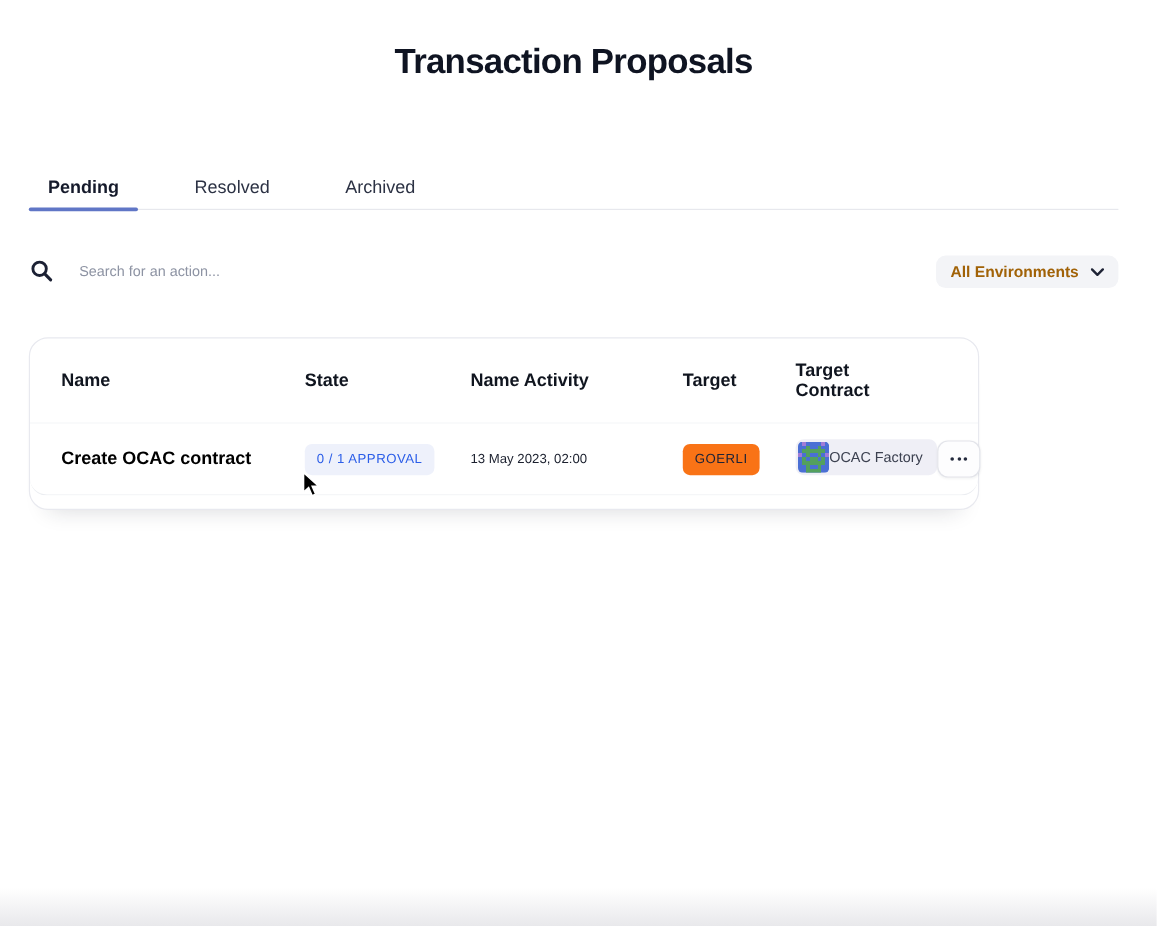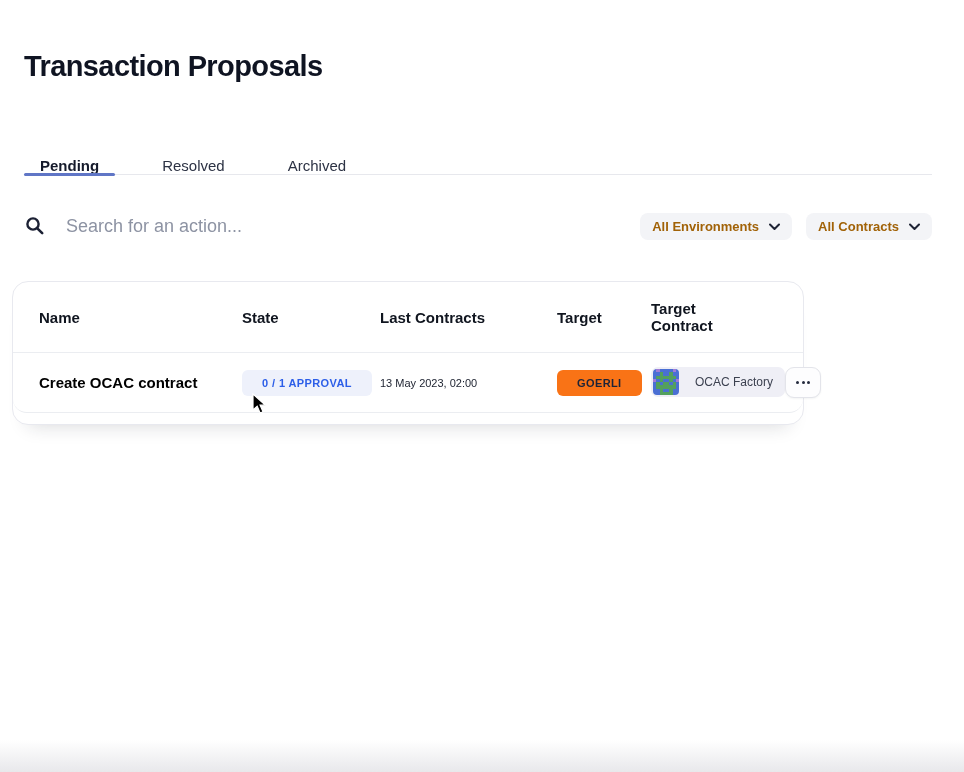--- a/index.html
+++ b/index.html
@@ -5,93 +5,93 @@
   * { margin:0; padding:0; box-sizing:border-box; }
   html,body { width:964px; height:772px; }
   body {
     font-family:"Liberation Sans","DejaVu Sans",sans-serif;
     background:#ffffff; color:#141927; overflow:hidden; position:relative;
   }
   .stage { position:relative; width:964px; height:772px; }
 
   
   .page-header {
-    position:absolute; top:50px; left:24px; width:908px;
-    display:flex; justify-content:space-between; align-items:center;
+    position:absolute; top:36px; left:24px; width:908px;
+    display:flex; justify-content:space-between; align-items:center;flex-direction:column;
   }
   .page-title { font-size:29px; font-weight:800; letter-spacing:-0.6px; color:#0f1422; }
   .submit-btn {
     background:#2d6ae4; color:#ffffff; border:none; cursor:pointer;
     font-family:inherit; font-size:14.5px; font-weight:700;
     padding:10px 16px; border-radius:10px; line-height:1.1;
   }
 
   
   .tabs {
     position:absolute; top:138px; left:24px; width:908px; height:37px;
     display:flex; gap:31px; border-bottom:1px solid #e7e8ed;
   }
   .tab {
     position:relative; padding:0 16px; font-size:15px; color:#2c3244;
-    display:flex; align-items:flex-end; cursor:pointer;
+    display:flex; align-items:center; cursor:pointer;
   }
   .tab--active { font-weight:700; color:#151a2b; }
   .tab--active::after {
     content:""; position:absolute; left:0; right:0; bottom:-2px;
     height:3px; border-radius:2px; background:#6076c6;
   }
 
   
   .filter-row {
     position:absolute; top:207px; left:24px; width:908px; height:38px;
     display:flex; align-items:center;
   }
   .search-wrap { display:flex; align-items:center; gap:20px; flex:1; }
   .search-icon { display:flex; }
   .search-input {
-    border:none; outline:none; font-family:inherit; font-size:18px;
+    border:none; outline:none; font-family:inherit; font-size:12px;
     color:#3a4050; width:420px; background:transparent;
   }
   .search-input::placeholder { color:#8d93a3; }
   .pills { display:flex; gap:14px; }
   .pill {
     background:#f3f4f7; border-radius:8px; height:27px; padding:0 12px;
     display:flex; align-items:center; gap:10px; cursor:pointer;
   }
   .pill-label { font-size:13px; font-weight:700; color:#a16207; white-space:nowrap; }
   .chevron-icon { display:flex; margin-top:1px; }
 
   
   .card {
-    position:absolute; top:281px; left:12px; width:792px;
+    position:absolute; top:281px; left:24px; width:792px;
     background:#ffffff; border:1px solid #e8e9ef; border-radius:16px;
     padding-bottom:11px;
     box-shadow:0 16px 18px -16px rgba(25,31,45,0.18);
   }
   .trow {
     display:grid; grid-template-columns:229px 138px 177px 94px 1fr 66px;
     align-items:center;
   }
   .thead { height:70px; }
   .th { font-size:15px; font-weight:700; color:#10151f; }
   .tbody-row {
     height:61px; border-top:1px solid #ebedf1; border-bottom:1px solid #ebedf1;
     border-radius:0 0 14px 14px; cursor:pointer;
   }
   .cell-first { padding-left:26px; }
   .row-name { font-size:15px; font-weight:700; color:#000000; }
   .badge {
-    display:inline-block; font-size:11px; font-weight:700; letter-spacing:0.4px;
-    padding:7px 20px; border-radius:6px; white-space:nowrap;
+    display:inline-block; font-size:11px; font-weight:400; letter-spacing:0.4px;
+    padding:7px 10px; border-radius:6px; white-space:nowrap;
   }
   .badge--approval { background:#eef1fb; color:#2c5ee8; }
   .badge--network  { background:#f97316; color:#1c2338; }
   .date-text { font-size:11px; color:#1b202e; }
   .contract-chip {
-    display:inline-flex; align-items:center; gap:16px;
+    display:inline-flex; align-items:center; gap:0;
     background:#efeff6; border-radius:7px; padding:2px 12px 2px 2px; height:30px;
     cursor:pointer;
   }
   .contract-avatar { width:26px; height:26px; border-radius:4px; overflow:hidden; display:flex; }
   .chip-label { font-size:12px; color:#3c4150; white-space:nowrap; }
   .kebab-btn {
     width:36px; height:31px; background:#fdfdfe; border:1px solid #e3e4ea;
     border-radius:9px; display:flex; align-items:center; justify-content:center; gap:2.5px;
     cursor:pointer; box-shadow:0 1px 2px rgba(25,31,45,0.05); justify-self:start;
   }
@@ -137,36 +137,28 @@
     </div>
     <div class="pills">
       <div class="pill">
         <span class="pill-label">All Environments</span>
         <span class="chevron-icon">
           <svg width="11" height="8" viewBox="0 0 11 8" fill="none">
             <polyline points="1,1.5 5.5,6 10,1.5" stroke="#1e2335" stroke-width="2" stroke-linecap="round" stroke-linejoin="round"></polyline>
           </svg>
         </span>
       </div>
-      <div class="pill">
-        <span class="pill-label">All Contracts</span>
-        <span class="chevron-icon">
-          <svg width="11" height="8" viewBox="0 0 11 8" fill="none">
-            <polyline points="1,1.5 5.5,6 10,1.5" stroke="#1e2335" stroke-width="2" stroke-linecap="round" stroke-linejoin="round"></polyline>
-          </svg>
-        </span>
-      </div>
     </div>
   </div>
 
   <div class="card">
     <div class="trow thead">
       <div class="th cell-first">Name</div>
       <div class="th">State</div>
-      <div class="th">Last Contracts</div>
+      <div class="th">Name Activity</div>
       <div class="th">Target</div>
       <div class="th">Target Contract</div>
       <div class="th"></div>
     </div>
 
     <div class="trow tbody-row">
       <div class="row-name cell-first">Create OCAC contract</div>
       <div>
         <span class="badge badge--approval">0 / 1 APPROVAL</span>
       </div>

